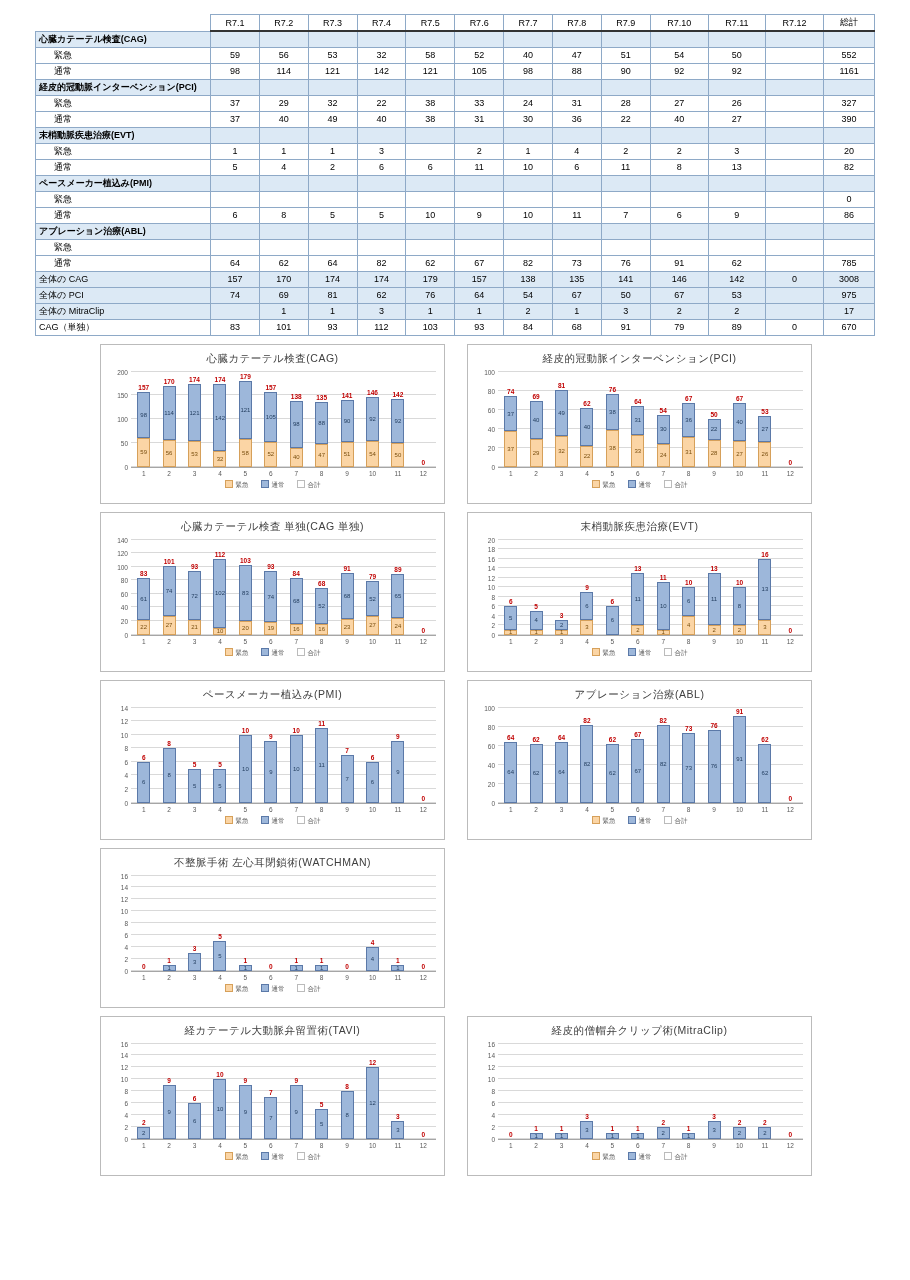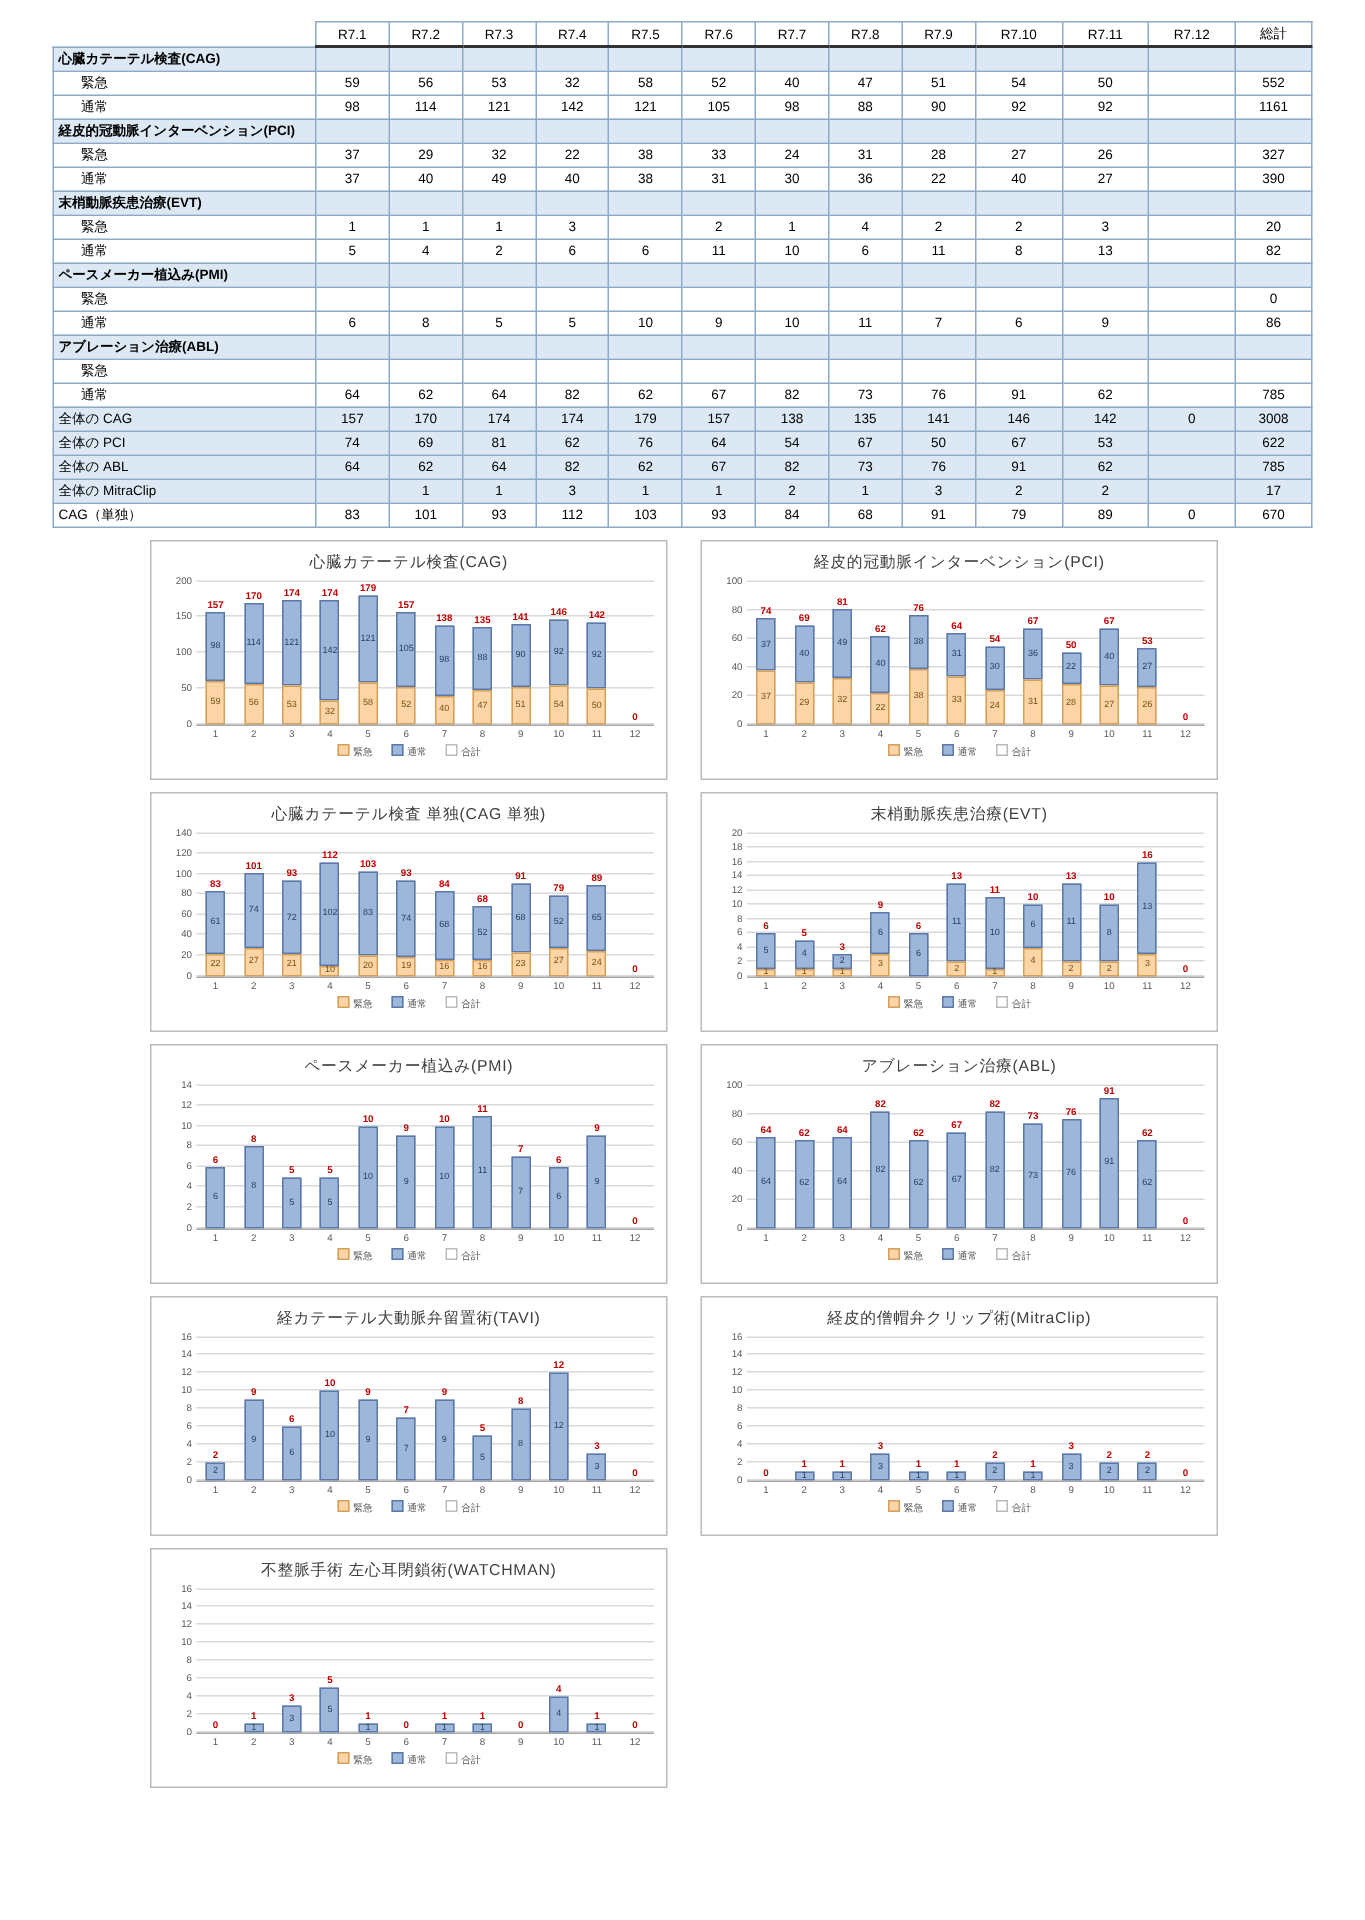--- a/index.html
+++ b/index.html
@@ -334,37 +334,21 @@
           <td class="num">81</td>
           <td class="num">62</td>
           <td class="num">76</td>
           <td class="num">64</td>
           <td class="num">54</td>
           <td class="num">67</td>
           <td class="num">50</td>
           <td class="num">67</td>
           <td class="num">53</td>
           <td class="num"></td>
-          <td class="num">622</td>
-        </tr>
-        <tr class="total">
-          <td class="lbl">全体の ABL</td>
-          <td class="num">64</td>
-          <td class="num">62</td>
-          <td class="num">64</td>
-          <td class="num">82</td>
-          <td class="num">62</td>
-          <td class="num">67</td>
-          <td class="num">82</td>
-          <td class="num">73</td>
-          <td class="num">76</td>
-          <td class="num">91</td>
-          <td class="num">62</td>
-          <td class="num"></td>
-          <td class="num">785</td>
+          <td class="num">975</td>
         </tr>
         <tr class="total">
           <td class="lbl">全体の MitraClip</td>
           <td class="num"></td>
           <td class="num">1</td>
           <td class="num">1</td>
           <td class="num">3</td>
           <td class="num">1</td>
           <td class="num">1</td>
           <td class="num">2</td>
@@ -1145,23 +1129,23 @@
             <div class="xtick">11</div>
             <div class="xtick">12</div>
           </div>
           <div class="legend">
             <div><span class="sw sw-e"></span><span>緊急</span></div>
             <div><span class="sw sw-n"></span><span>通常</span></div>
             <div><span class="sw sw-t"></span><span>合計</span></div>
           </div>
         </div>
       </div>
-      <div class="chartrow">
+      <div class="chartrow single">
         <div class="chart">
-          <div class="chart-title">経カテーテル大動脈弁留置術(TAVI)</div>
+          <div class="chart-title">不整脈手術 左心耳閉鎖術(WATCHMAN)</div>
           <div class="plot">
             <div class="gridline" style="bottom: 0%;">
               <span class="axis-lbl">0</span>
             </div>
             <div class="gridline" style="bottom: 12.5%;">
               <span class="axis-lbl">2</span>
             </div>
             <div class="gridline" style="bottom: 25%;">
               <span class="axis-lbl">4</span>
             </div>
@@ -1178,83 +1162,77 @@
               <span class="axis-lbl">12</span>
             </div>
             <div class="gridline" style="bottom: 87.5%;">
               <span class="axis-lbl">14</span>
             </div>
             <div class="gridline" style="bottom: 100%;">
               <span class="axis-lbl">16</span>
             </div>
             <div class="bars">
               <div class="bargroup">
-                <div class="tot" style="bottom: 12.5%; margin-bottom: 1px;">2</div>
-                <div class="stack">
-                  <div class="seg-n" style="height: 11.875px;">2</div>
-                </div>
-              </div>
-              <div class="bargroup">
-                <div class="tot" style="bottom: 56.25%; margin-bottom: 1px;">9</div>
-                <div class="stack">
-                  <div class="seg-n" style="height: 53.4375px;">9</div>
-                </div>
-              </div>
-              <div class="bargroup">
-                <div class="tot" style="bottom: 37.5%; margin-bottom: 1px;">6</div>
-                <div class="stack">
-                  <div class="seg-n" style="height: 35.625px;">6</div>
-                </div>
-              </div>
-              <div class="bargroup">
-                <div class="tot" style="bottom: 62.5%; margin-bottom: 1px;">10</div>
-                <div class="stack">
-                  <div class="seg-n" style="height: 59.375px;">10</div>
-                </div>
-              </div>
-              <div class="bargroup">
-                <div class="tot" style="bottom: 56.25%; margin-bottom: 1px;">9</div>
-                <div class="stack">
-                  <div class="seg-n" style="height: 53.4375px;">9</div>
-                </div>
-              </div>
-              <div class="bargroup">
-                <div class="tot" style="bottom: 43.75%; margin-bottom: 1px;">7</div>
-                <div class="stack">
-                  <div class="seg-n" style="height: 41.5625px;">7</div>
-                </div>
-              </div>
-              <div class="bargroup">
-                <div class="tot" style="bottom: 56.25%; margin-bottom: 1px;">9</div>
-                <div class="stack">
-                  <div class="seg-n" style="height: 53.4375px;">9</div>
+                <div class="tot" style="bottom: 0%; margin-bottom: 1px;">0</div>
+                <div class="stack"></div>
+              </div>
+              <div class="bargroup">
+                <div class="tot" style="bottom: 6.25%; margin-bottom: 1px;">1</div>
+                <div class="stack">
+                  <div class="seg-n" style="height: 5.9375px;">1</div>
+                </div>
+              </div>
+              <div class="bargroup">
+                <div class="tot" style="bottom: 18.75%; margin-bottom: 1px;">3</div>
+                <div class="stack">
+                  <div class="seg-n" style="height: 17.8125px;">3</div>
                 </div>
               </div>
               <div class="bargroup">
                 <div class="tot" style="bottom: 31.25%; margin-bottom: 1px;">5</div>
                 <div class="stack">
                   <div class="seg-n" style="height: 29.6875px;">5</div>
                 </div>
               </div>
               <div class="bargroup">
-                <div class="tot" style="bottom: 50%; margin-bottom: 1px;">8</div>
-                <div class="stack">
-                  <div class="seg-n" style="height: 47.5px;">8</div>
-                </div>
-              </div>
-              <div class="bargroup">
-                <div class="tot" style="bottom: 75%; margin-bottom: 1px;">12</div>
-                <div class="stack">
-                  <div class="seg-n" style="height: 71.25px;">12</div>
-                </div>
-              </div>
-              <div class="bargroup">
-                <div class="tot" style="bottom: 18.75%; margin-bottom: 1px;">3</div>
-                <div class="stack">
-                  <div class="seg-n" style="height: 17.8125px;">3</div>
+                <div class="tot" style="bottom: 6.25%; margin-bottom: 1px;">1</div>
+                <div class="stack">
+                  <div class="seg-n" style="height: 5.9375px;">1</div>
+                </div>
+              </div>
+              <div class="bargroup">
+                <div class="tot" style="bottom: 0%; margin-bottom: 1px;">0</div>
+                <div class="stack"></div>
+              </div>
+              <div class="bargroup">
+                <div class="tot" style="bottom: 6.25%; margin-bottom: 1px;">1</div>
+                <div class="stack">
+                  <div class="seg-n" style="height: 5.9375px;">1</div>
+                </div>
+              </div>
+              <div class="bargroup">
+                <div class="tot" style="bottom: 6.25%; margin-bottom: 1px;">1</div>
+                <div class="stack">
+                  <div class="seg-n" style="height: 5.9375px;">1</div>
+                </div>
+              </div>
+              <div class="bargroup">
+                <div class="tot" style="bottom: 0%; margin-bottom: 1px;">0</div>
+                <div class="stack"></div>
+              </div>
+              <div class="bargroup">
+                <div class="tot" style="bottom: 25%; margin-bottom: 1px;">4</div>
+                <div class="stack">
+                  <div class="seg-n" style="height: 23.75px;">4</div>
+                </div>
+              </div>
+              <div class="bargroup">
+                <div class="tot" style="bottom: 6.25%; margin-bottom: 1px;">1</div>
+                <div class="stack">
+                  <div class="seg-n" style="height: 5.9375px;">1</div>
                 </div>
               </div>
               <div class="bargroup">
                 <div class="tot" style="bottom: 0%; margin-bottom: 1px;">0</div>
                 <div class="stack"></div>
               </div>
             </div>
           </div>
           <div class="xaxis">
             <div class="xtick">1</div>
@@ -1269,22 +1247,24 @@
             <div class="xtick">10</div>
             <div class="xtick">11</div>
             <div class="xtick">12</div>
           </div>
           <div class="legend">
             <div><span class="sw sw-e"></span><span>緊急</span></div>
             <div><span class="sw sw-n"></span><span>通常</span></div>
             <div><span class="sw sw-t"></span><span>合計</span></div>
           </div>
         </div>
+      </div>
+      <div class="chartrow">
         <div class="chart">
-          <div class="chart-title">経皮的僧帽弁クリップ術(MitraClip)</div>
+          <div class="chart-title">経カテーテル大動脈弁留置術(TAVI)</div>
           <div class="plot">
             <div class="gridline" style="bottom: 0%;">
               <span class="axis-lbl">0</span>
             </div>
             <div class="gridline" style="bottom: 12.5%;">
               <span class="axis-lbl">2</span>
             </div>
             <div class="gridline" style="bottom: 25%;">
               <span class="axis-lbl">4</span>
             </div>
@@ -1301,81 +1281,83 @@
               <span class="axis-lbl">12</span>
             </div>
             <div class="gridline" style="bottom: 87.5%;">
               <span class="axis-lbl">14</span>
             </div>
             <div class="gridline" style="bottom: 100%;">
               <span class="axis-lbl">16</span>
             </div>
             <div class="bars">
               <div class="bargroup">
-                <div class="tot" style="bottom: 0%; margin-bottom: 1px;">0</div>
-                <div class="stack"></div>
-              </div>
-              <div class="bargroup">
-                <div class="tot" style="bottom: 6.25%; margin-bottom: 1px;">1</div>
-                <div class="stack">
-                  <div class="seg-n" style="height: 5.9375px;">1</div>
-                </div>
-              </div>
-              <div class="bargroup">
-                <div class="tot" style="bottom: 6.25%; margin-bottom: 1px;">1</div>
-                <div class="stack">
-                  <div class="seg-n" style="height: 5.9375px;">1</div>
+                <div class="tot" style="bottom: 12.5%; margin-bottom: 1px;">2</div>
+                <div class="stack">
+                  <div class="seg-n" style="height: 11.875px;">2</div>
+                </div>
+              </div>
+              <div class="bargroup">
+                <div class="tot" style="bottom: 56.25%; margin-bottom: 1px;">9</div>
+                <div class="stack">
+                  <div class="seg-n" style="height: 53.4375px;">9</div>
+                </div>
+              </div>
+              <div class="bargroup">
+                <div class="tot" style="bottom: 37.5%; margin-bottom: 1px;">6</div>
+                <div class="stack">
+                  <div class="seg-n" style="height: 35.625px;">6</div>
+                </div>
+              </div>
+              <div class="bargroup">
+                <div class="tot" style="bottom: 62.5%; margin-bottom: 1px;">10</div>
+                <div class="stack">
+                  <div class="seg-n" style="height: 59.375px;">10</div>
+                </div>
+              </div>
+              <div class="bargroup">
+                <div class="tot" style="bottom: 56.25%; margin-bottom: 1px;">9</div>
+                <div class="stack">
+                  <div class="seg-n" style="height: 53.4375px;">9</div>
+                </div>
+              </div>
+              <div class="bargroup">
+                <div class="tot" style="bottom: 43.75%; margin-bottom: 1px;">7</div>
+                <div class="stack">
+                  <div class="seg-n" style="height: 41.5625px;">7</div>
+                </div>
+              </div>
+              <div class="bargroup">
+                <div class="tot" style="bottom: 56.25%; margin-bottom: 1px;">9</div>
+                <div class="stack">
+                  <div class="seg-n" style="height: 53.4375px;">9</div>
+                </div>
+              </div>
+              <div class="bargroup">
+                <div class="tot" style="bottom: 31.25%; margin-bottom: 1px;">5</div>
+                <div class="stack">
+                  <div class="seg-n" style="height: 29.6875px;">5</div>
+                </div>
+              </div>
+              <div class="bargroup">
+                <div class="tot" style="bottom: 50%; margin-bottom: 1px;">8</div>
+                <div class="stack">
+                  <div class="seg-n" style="height: 47.5px;">8</div>
+                </div>
+              </div>
+              <div class="bargroup">
+                <div class="tot" style="bottom: 75%; margin-bottom: 1px;">12</div>
+                <div class="stack">
+                  <div class="seg-n" style="height: 71.25px;">12</div>
                 </div>
               </div>
               <div class="bargroup">
                 <div class="tot" style="bottom: 18.75%; margin-bottom: 1px;">3</div>
                 <div class="stack">
                   <div class="seg-n" style="height: 17.8125px;">3</div>
-                </div>
-              </div>
-              <div class="bargroup">
-                <div class="tot" style="bottom: 6.25%; margin-bottom: 1px;">1</div>
-                <div class="stack">
-                  <div class="seg-n" style="height: 5.9375px;">1</div>
-                </div>
-              </div>
-              <div class="bargroup">
-                <div class="tot" style="bottom: 6.25%; margin-bottom: 1px;">1</div>
-                <div class="stack">
-                  <div class="seg-n" style="height: 5.9375px;">1</div>
-                </div>
-              </div>
-              <div class="bargroup">
-                <div class="tot" style="bottom: 12.5%; margin-bottom: 1px;">2</div>
-                <div class="stack">
-                  <div class="seg-n" style="height: 11.875px;">2</div>
-                </div>
-              </div>
-              <div class="bargroup">
-                <div class="tot" style="bottom: 6.25%; margin-bottom: 1px;">1</div>
-                <div class="stack">
-                  <div class="seg-n" style="height: 5.9375px;">1</div>
-                </div>
-              </div>
-              <div class="bargroup">
-                <div class="tot" style="bottom: 18.75%; margin-bottom: 1px;">3</div>
-                <div class="stack">
-                  <div class="seg-n" style="height: 17.8125px;">3</div>
-                </div>
-              </div>
-              <div class="bargroup">
-                <div class="tot" style="bottom: 12.5%; margin-bottom: 1px;">2</div>
-                <div class="stack">
-                  <div class="seg-n" style="height: 11.875px;">2</div>
-                </div>
-              </div>
-              <div class="bargroup">
-                <div class="tot" style="bottom: 12.5%; margin-bottom: 1px;">2</div>
-                <div class="stack">
-                  <div class="seg-n" style="height: 11.875px;">2</div>
                 </div>
               </div>
               <div class="bargroup">
                 <div class="tot" style="bottom: 0%; margin-bottom: 1px;">0</div>
                 <div class="stack"></div>
               </div>
             </div>
           </div>
           <div class="xaxis">
             <div class="xtick">1</div>
@@ -1390,24 +1372,22 @@
             <div class="xtick">10</div>
             <div class="xtick">11</div>
             <div class="xtick">12</div>
           </div>
           <div class="legend">
             <div><span class="sw sw-e"></span><span>緊急</span></div>
             <div><span class="sw sw-n"></span><span>通常</span></div>
             <div><span class="sw sw-t"></span><span>合計</span></div>
           </div>
         </div>
-      </div>
-      <div class="chartrow single">
         <div class="chart">
-          <div class="chart-title">不整脈手術 左心耳閉鎖術(WATCHMAN)</div>
+          <div class="chart-title">経皮的僧帽弁クリップ術(MitraClip)</div>
           <div class="plot">
             <div class="gridline" style="bottom: 0%;">
               <span class="axis-lbl">0</span>
             </div>
             <div class="gridline" style="bottom: 12.5%;">
               <span class="axis-lbl">2</span>
             </div>
             <div class="gridline" style="bottom: 25%;">
               <span class="axis-lbl">4</span>
             </div>
@@ -1434,67 +1414,71 @@
                 <div class="tot" style="bottom: 0%; margin-bottom: 1px;">0</div>
                 <div class="stack"></div>
               </div>
               <div class="bargroup">
                 <div class="tot" style="bottom: 6.25%; margin-bottom: 1px;">1</div>
                 <div class="stack">
                   <div class="seg-n" style="height: 5.9375px;">1</div>
                 </div>
               </div>
               <div class="bargroup">
+                <div class="tot" style="bottom: 6.25%; margin-bottom: 1px;">1</div>
+                <div class="stack">
+                  <div class="seg-n" style="height: 5.9375px;">1</div>
+                </div>
+              </div>
+              <div class="bargroup">
                 <div class="tot" style="bottom: 18.75%; margin-bottom: 1px;">3</div>
                 <div class="stack">
                   <div class="seg-n" style="height: 17.8125px;">3</div>
                 </div>
               </div>
               <div class="bargroup">
-                <div class="tot" style="bottom: 31.25%; margin-bottom: 1px;">5</div>
-                <div class="stack">
-                  <div class="seg-n" style="height: 29.6875px;">5</div>
-                </div>
-              </div>
-              <div class="bargroup">
                 <div class="tot" style="bottom: 6.25%; margin-bottom: 1px;">1</div>
                 <div class="stack">
                   <div class="seg-n" style="height: 5.9375px;">1</div>
                 </div>
               </div>
               <div class="bargroup">
-                <div class="tot" style="bottom: 0%; margin-bottom: 1px;">0</div>
-                <div class="stack"></div>
-              </div>
-              <div class="bargroup">
                 <div class="tot" style="bottom: 6.25%; margin-bottom: 1px;">1</div>
                 <div class="stack">
                   <div class="seg-n" style="height: 5.9375px;">1</div>
                 </div>
               </div>
               <div class="bargroup">
+                <div class="tot" style="bottom: 12.5%; margin-bottom: 1px;">2</div>
+                <div class="stack">
+                  <div class="seg-n" style="height: 11.875px;">2</div>
+                </div>
+              </div>
+              <div class="bargroup">
                 <div class="tot" style="bottom: 6.25%; margin-bottom: 1px;">1</div>
                 <div class="stack">
                   <div class="seg-n" style="height: 5.9375px;">1</div>
                 </div>
               </div>
               <div class="bargroup">
-                <div class="tot" style="bottom: 0%; margin-bottom: 1px;">0</div>
-                <div class="stack"></div>
-              </div>
-              <div class="bargroup">
-                <div class="tot" style="bottom: 25%; margin-bottom: 1px;">4</div>
-                <div class="stack">
-                  <div class="seg-n" style="height: 23.75px;">4</div>
-                </div>
-              </div>
-              <div class="bargroup">
-                <div class="tot" style="bottom: 6.25%; margin-bottom: 1px;">1</div>
-                <div class="stack">
-                  <div class="seg-n" style="height: 5.9375px;">1</div>
+                <div class="tot" style="bottom: 18.75%; margin-bottom: 1px;">3</div>
+                <div class="stack">
+                  <div class="seg-n" style="height: 17.8125px;">3</div>
+                </div>
+              </div>
+              <div class="bargroup">
+                <div class="tot" style="bottom: 12.5%; margin-bottom: 1px;">2</div>
+                <div class="stack">
+                  <div class="seg-n" style="height: 11.875px;">2</div>
+                </div>
+              </div>
+              <div class="bargroup">
+                <div class="tot" style="bottom: 12.5%; margin-bottom: 1px;">2</div>
+                <div class="stack">
+                  <div class="seg-n" style="height: 11.875px;">2</div>
                 </div>
               </div>
               <div class="bargroup">
                 <div class="tot" style="bottom: 0%; margin-bottom: 1px;">0</div>
                 <div class="stack"></div>
               </div>
             </div>
           </div>
           <div class="xaxis">
             <div class="xtick">1</div>

